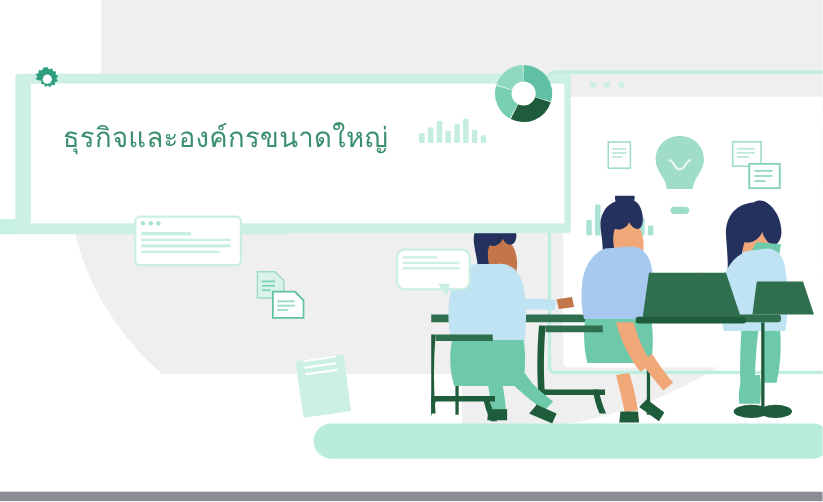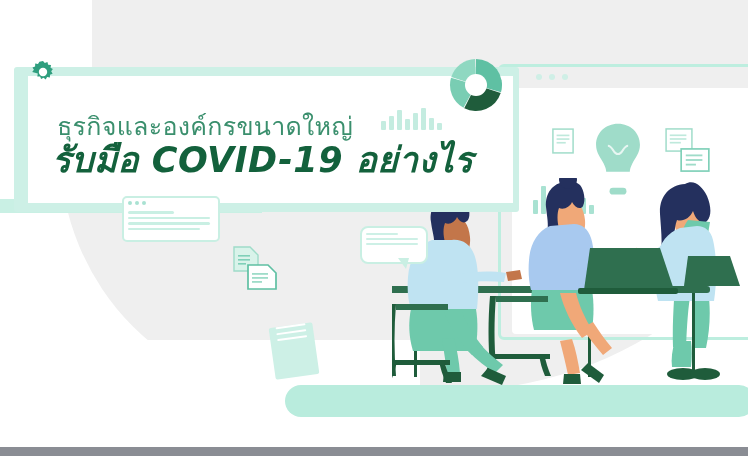--- a/index.html
+++ b/index.html
@@ -308,21 +308,20 @@
 
   <div class="title-card"></div>
   <div class="title-card-inner"></div>
 
   <svg class="gear-small" viewBox="0 0 24 24">
     <path fill="currentColor" d="M12 1l1.8 2.1 2.6-1 .8 2.6 2.8.2-.5 2.8 2.4 1.4-1.7 2.2 1.4 2.4-2.6 1-.1 2.8-2.8-.5-1.4 2.4-2.2-1.7-2.4 1.4-1-2.6-2.8-.1.5-2.8L1.2 12l1.7-2.2L1.5 7.4l2.6-1 .1-2.8 2.8.5L8.4 1.7z"></path>
     <circle cx="12" cy="12" r="4.2" fill="#ffffff"></circle>
   </svg>
 
   <div class="title-line1">ธุรกิจและองค์กรขนาดใหญ่</div>
-  <div class="title-line2">รับมือ COVID-19 อย่างไร</div>
 
   <div class="title-bars">
       <i style="height: 9px;"></i>
       <i style="height: 14px;"></i>
       <i style="height: 20px;"></i>
       <i style="height: 11px;"></i>
       <i style="height: 17px;"></i>
       <i style="height: 22px;"></i>
       <i style="height: 12px;"></i>
       <i style="height: 7px;"></i>

